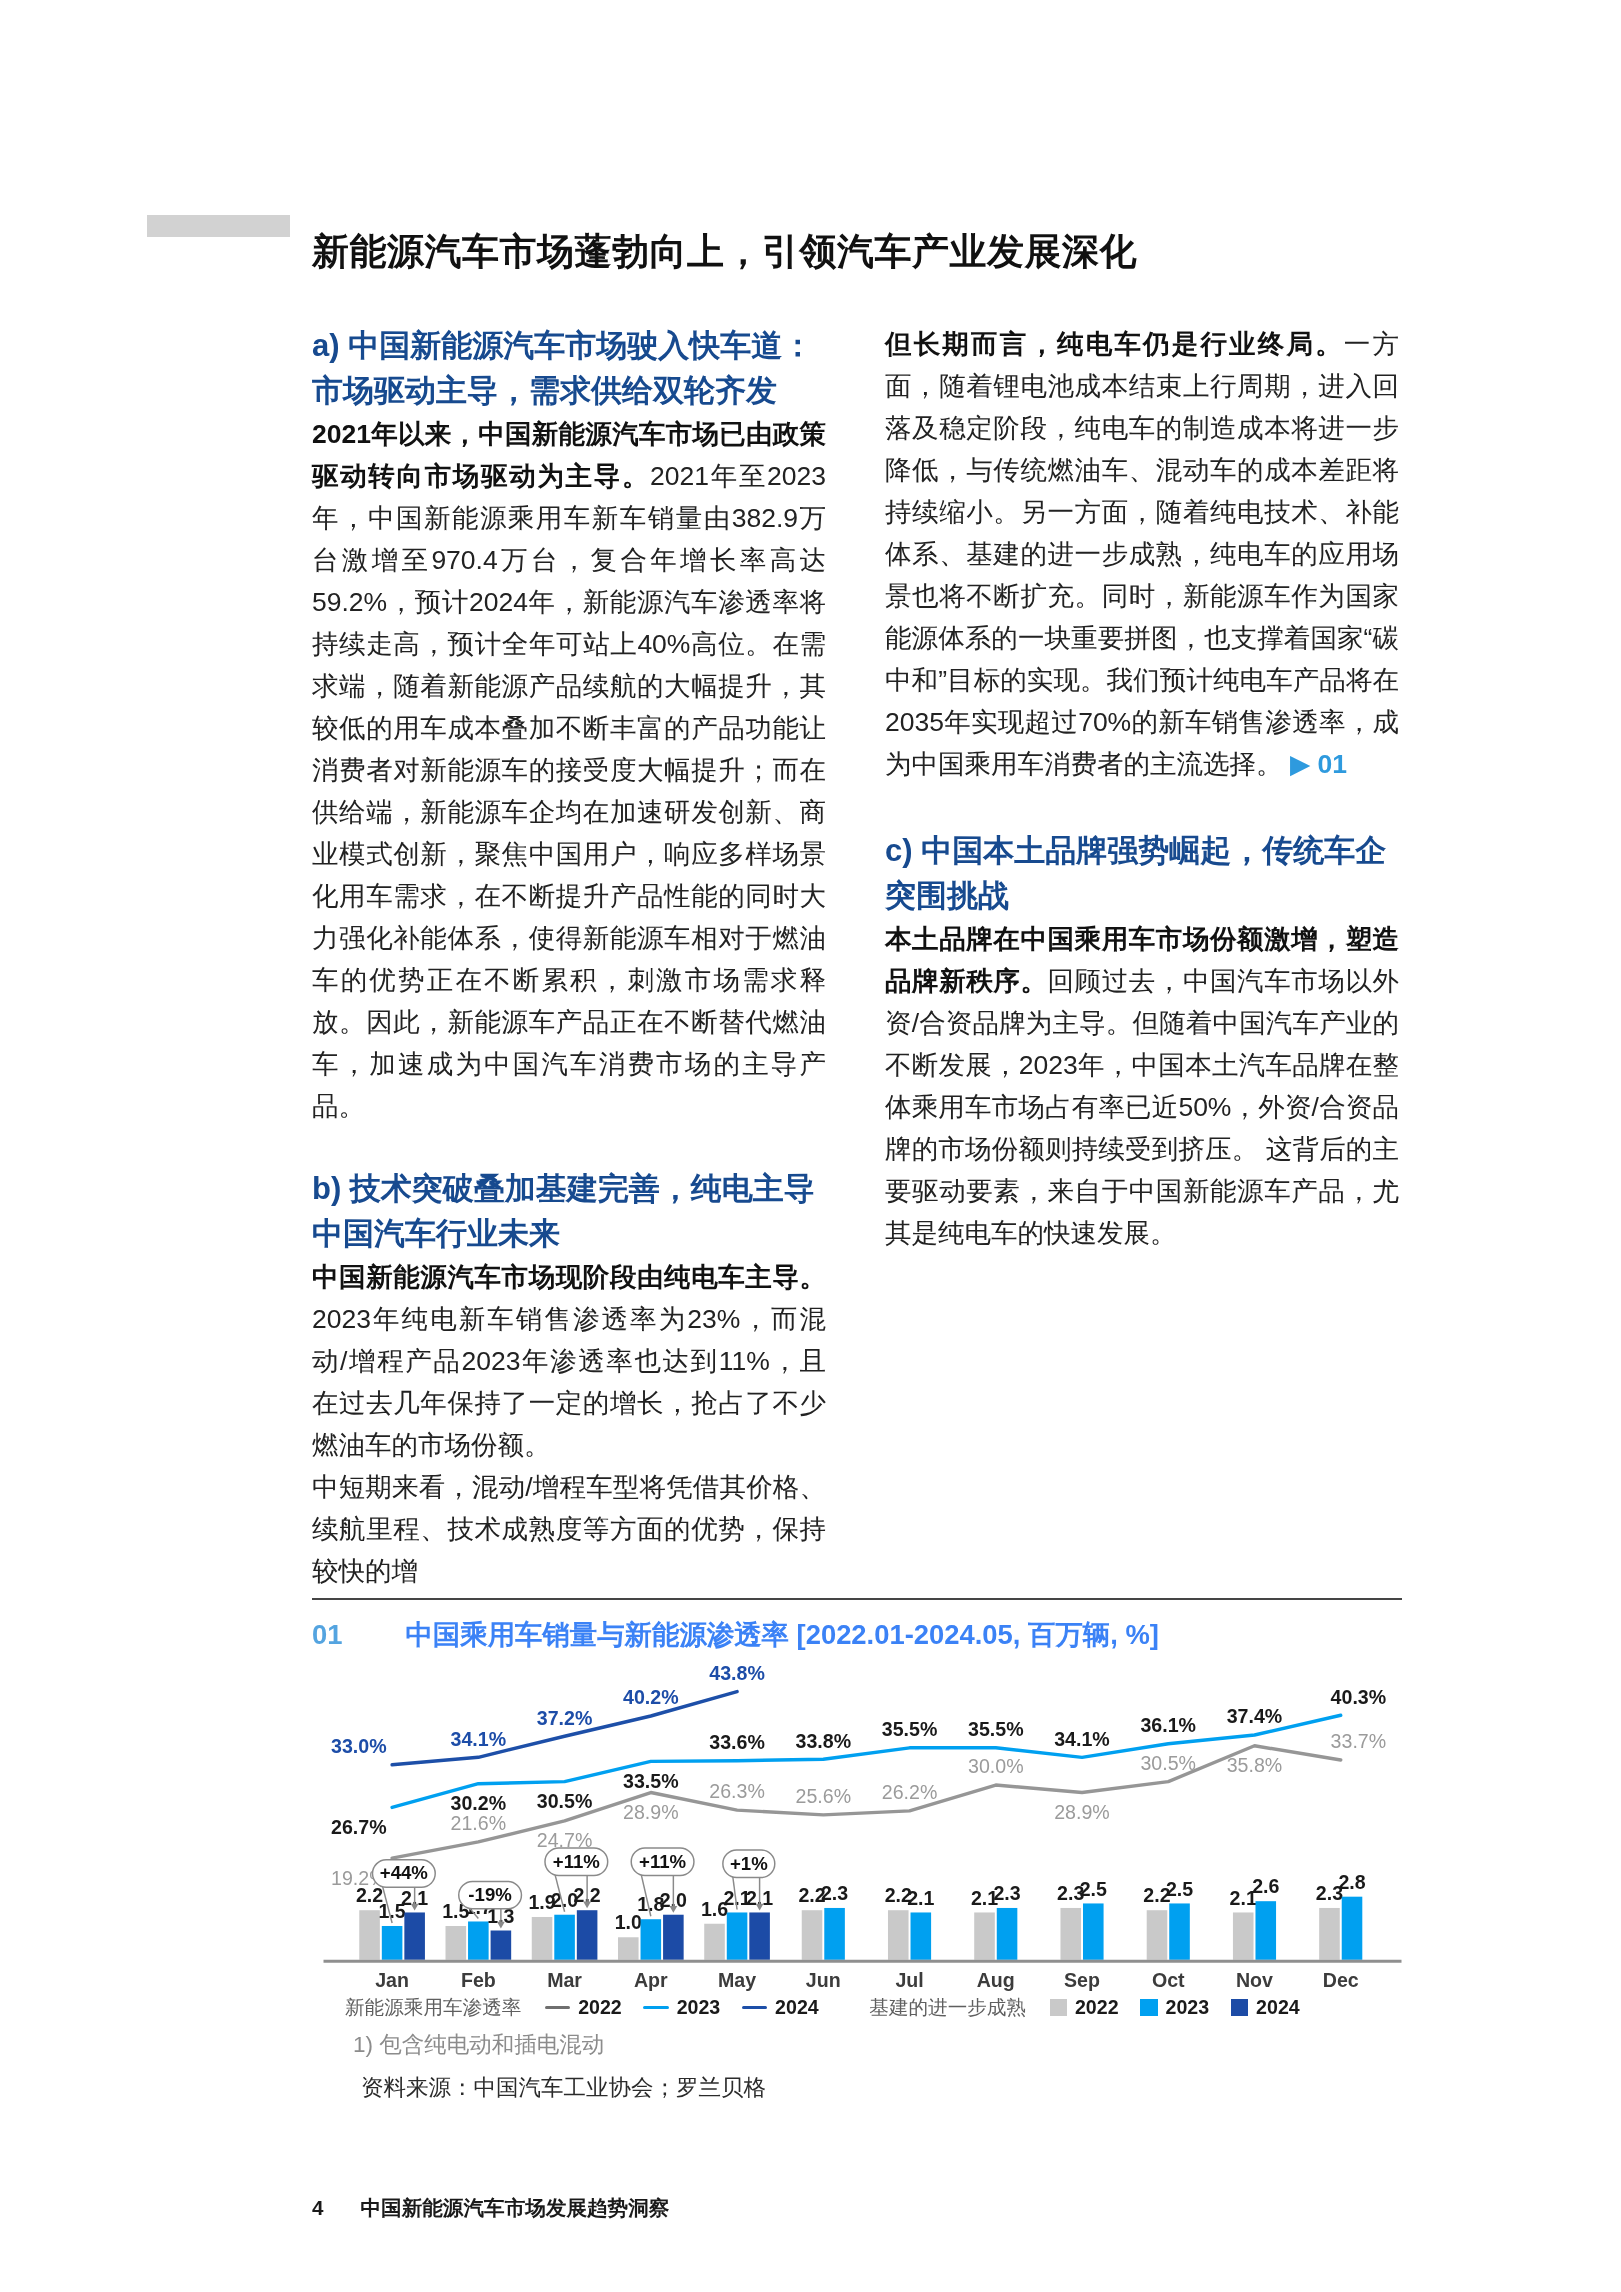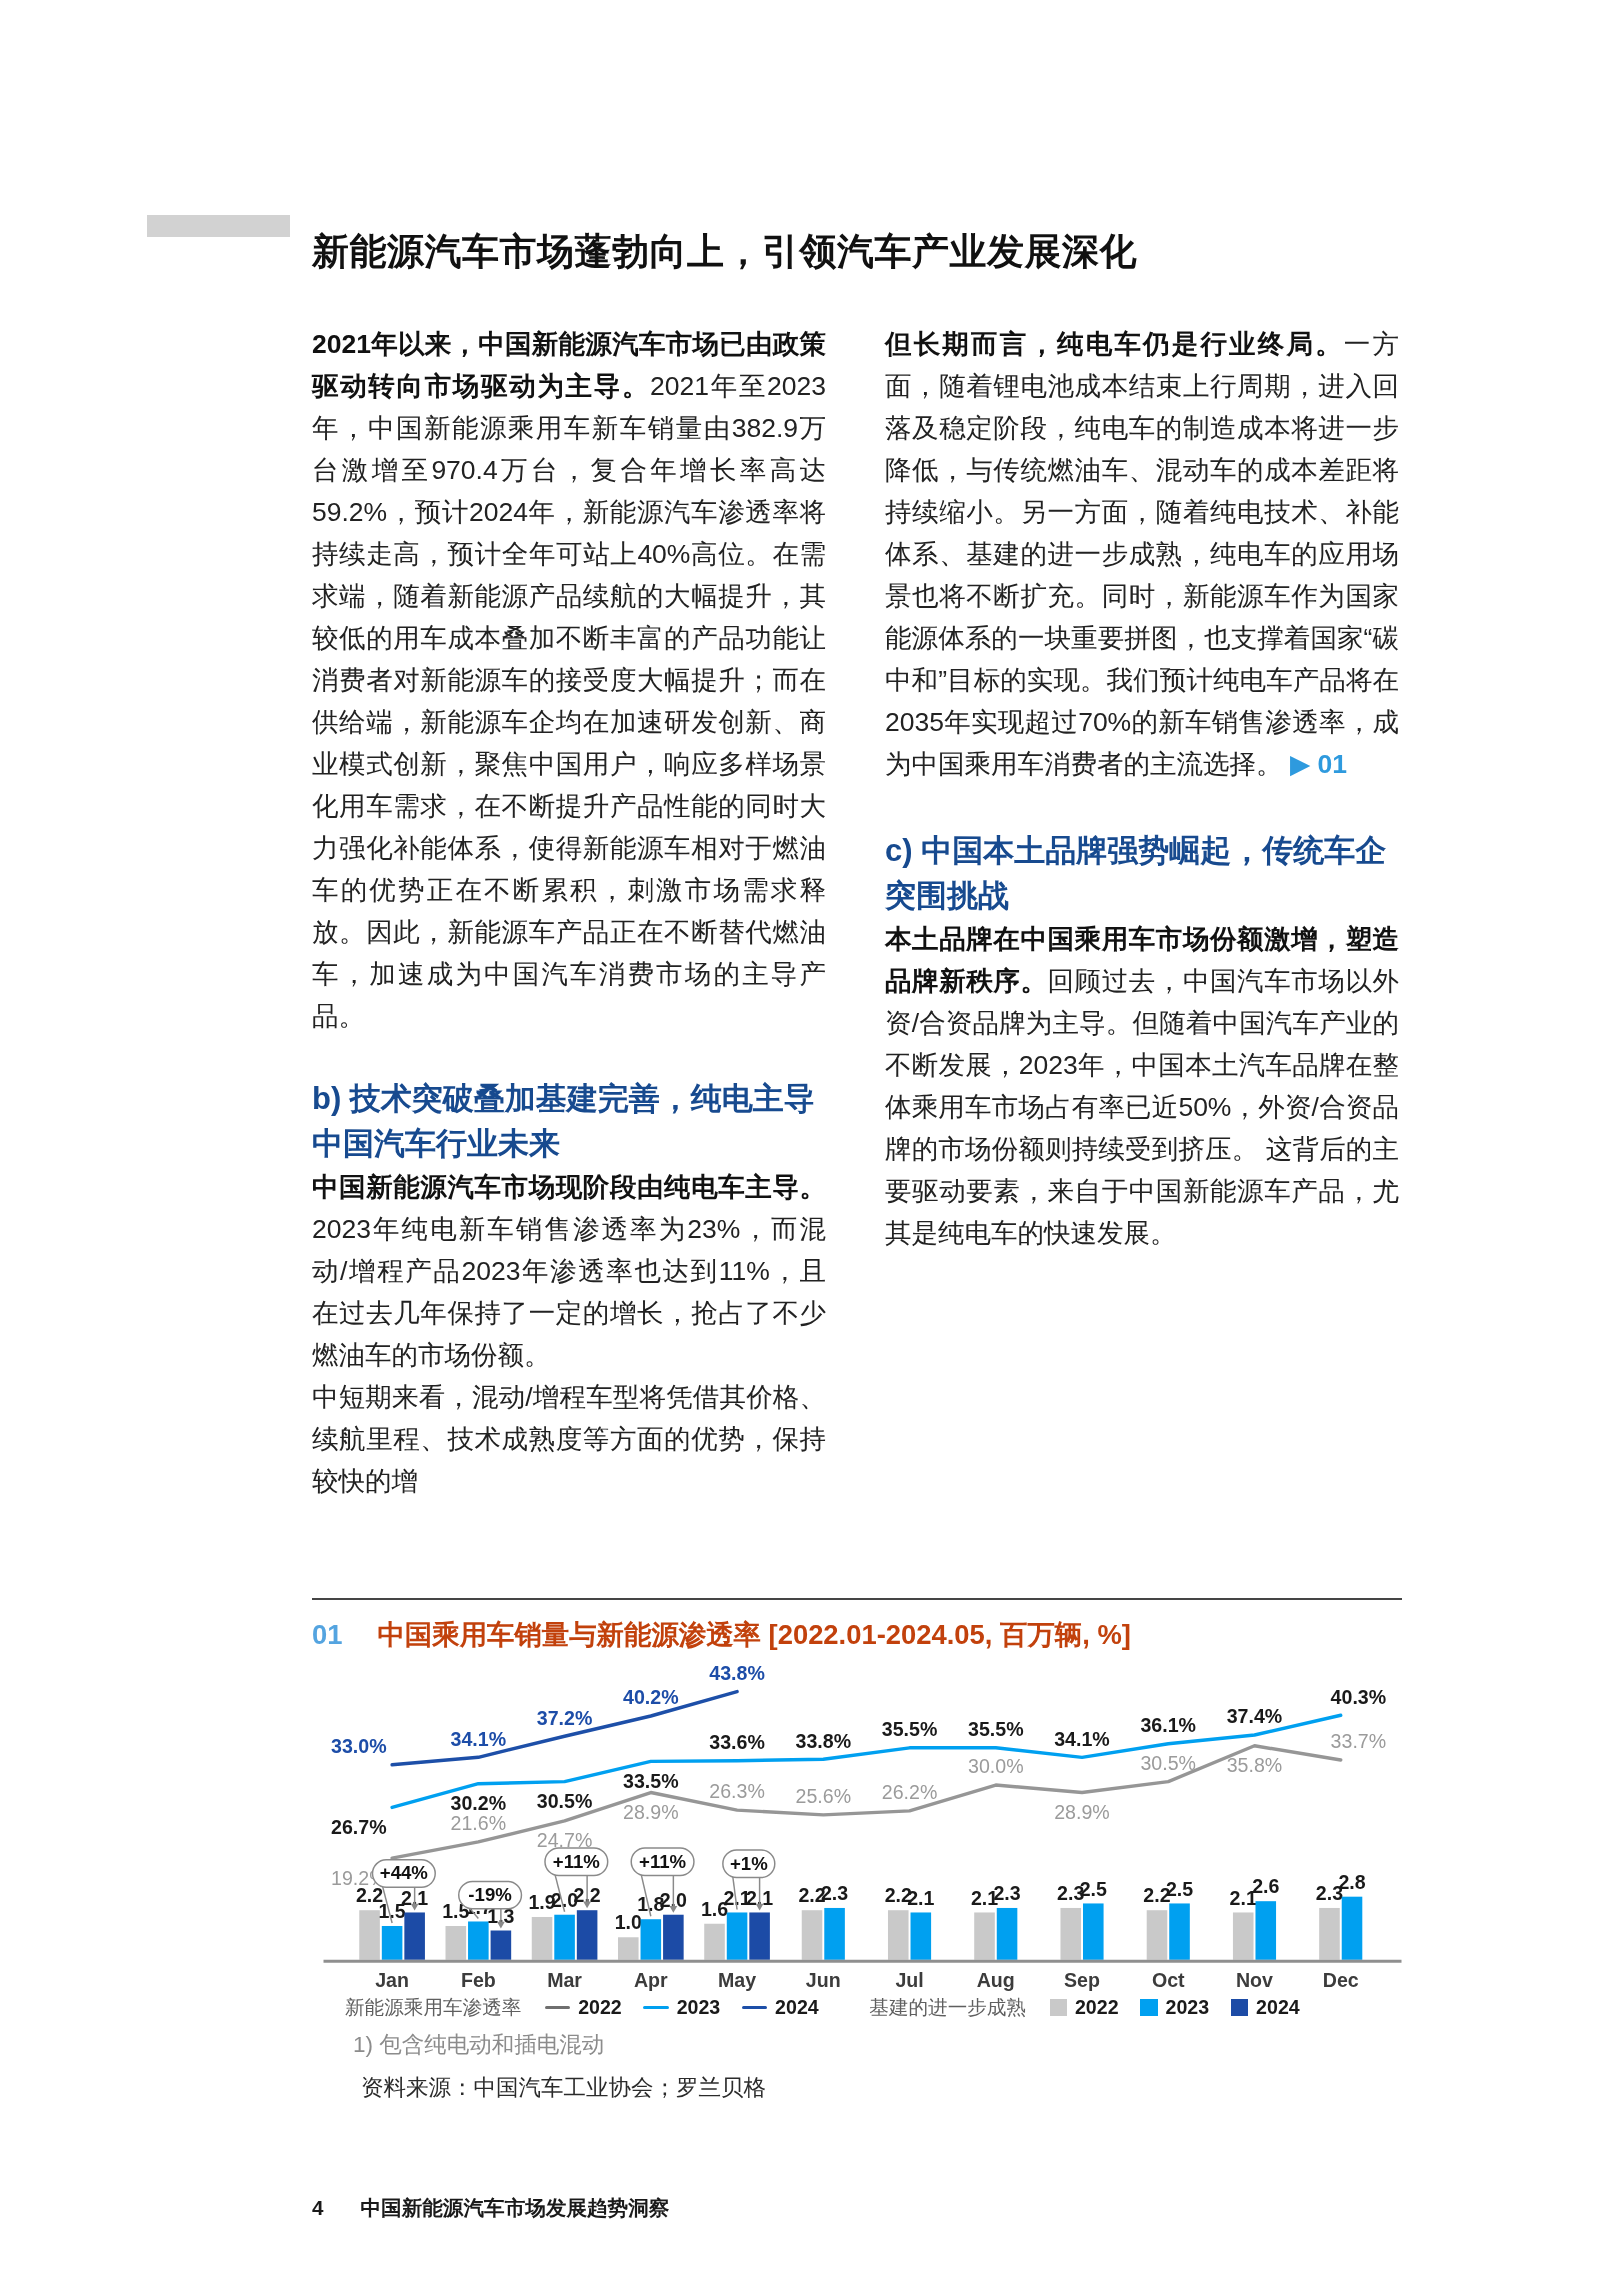--- a/index.html
+++ b/index.html
@@ -13,21 +13,21 @@
   .col-right{left:885px;top:323px;}
   .sec{font-size:31px;line-height:45px;font-weight:700;color:#174a8f;margin:0;text-align:left;}
   .col p{margin:0;}
   .lead{font-weight:700;color:#111;}
   .mt0{margin-top:0;} .mt22{margin-top:21.6px;} .mt24{margin-top:23.5px;}
   .mt26{margin-top:25.5px;} .mt40{margin-top:39px;} .mt44{margin-top:43px;}
   .link-ref{color:#2e9ade;font-weight:700;cursor:pointer;white-space:nowrap;}
   .chart-rule{position:absolute;left:312px;top:1598px;width:1090px;height:2px;background:#454545;}
   .chart-header{position:absolute;left:312px;top:1617px;display:flex;align-items:baseline;gap:35px;}
   .chart-index{color:#54a4e0;font-size:27.4px;font-weight:700;}
-  .chart-title{font-size:27.4px;font-weight:700;color:#c2410c;}
+  .chart-title{font-size:27.4px;font-weight:700;color:#3b82f6;margin-left:28px;}
   #chart-svg{position:absolute;left:294px;top:1656px;font-family:"Liberation Sans","DejaVu Sans",sans-serif;}
   .legend{position:absolute;left:345px;top:1994px;display:flex;align-items:center;font-size:19.6px;color:#1a1a1a;}
   .legend .grp-label{color:#5f5f5f;margin-right:23.5px;white-space:nowrap;text-align:right;}
   .legend-item{display:flex;align-items:center;margin-right:21.6px;font-weight:600;}
   .l-dash{width:25.5px;height:3.9px;border-radius:2px;display:inline-block;margin-right:7.8px;}
   .l-sq{width:17.6px;height:17.6px;display:inline-block;margin-right:7.8px;}
   .gap{width:29px;}
   .footnote{position:absolute;left:353px;top:2029px;font-size:22.5px;color:#8c8c8c;}
   .source{position:absolute;left:361px;top:2072px;font-size:22.5px;color:#2b2b2b;}
   .footer{position:absolute;left:312px;top:2194px;display:flex;gap:37px;font-size:20.6px;color:#1a1a1a;align-items:baseline;}
@@ -36,20 +36,21 @@
 </style>
 </head>
 <body>
 
 <div id="page">
 
   <div class="accent-bar"></div>
   <h1 class="page-title">新能源汽车市场蓬勃向上，引领汽车产业发展深化</h1>
 
   <div class="col col-left">
+    <h2 class="sec">a) 中国新能源汽车市场驶入快车道：市场驱动主导，需求供给双轮齐发</h2>
     <p class="mt26"><span class="lead">2021年以来，中国新能源汽车市场已由政策驱动转向市场驱动为主导。</span><span>2021年至2023年，中国新能源乘用车新车销量由382.9万台激增至970.4万台，复合年增长率高达59.2%，预计2024年，新能源汽车渗透率将持续走高，预计全年可站上40%高位。在需求端，随着新能源产品续航的大幅提升，其较低的用车成本叠加不断丰富的产品功能让消费者对新能源车的接受度大幅提升；而在供给端，新能源车企均在加速研发创新、商业模式创新，聚焦中国用户，响应多样场景化用车需求，在不断提升产品性能的同时大力强化补能体系，使得新能源车相对于燃油车的优势正在不断累积，刺激市场需求释放。因此，新能源车产品正在不断替代燃油车，加速成为中国汽车消费市场的主导产品。</span></p>
     <h2 class="sec mt40">b) 技术突破叠加基建完善，纯电主导中国汽车行业未来</h2>
     <p class="mt26"><span class="lead">中国新能源汽车市场现阶段由纯电车主导。</span><span>2023年纯电新车销售渗透率为23%，而混动/增程产品2023年渗透率也达到11%，且在过去几年保持了一定的增长，抢占了不少燃油车的市场份额。</span></p>
     <p class="mt0">中短期来看，混动/增程车型将凭借其价格、续航里程、技术成熟度等方面的优势，保持较快的增</p>
   </div>
 
   <div class="col col-right">
     <p class="mt24"><span class="lead">但长期而言，纯电车仍是行业终局。</span><span>一方面，随着锂电池成本结束上行周期，进入回落及稳定阶段，纯电车的制造成本将进一步降低，与传统燃油车、混动车的成本差距将持续缩小。另一方面，随着纯电技术、补能体系、基建的进一步成熟，纯电车的应用场景也将不断扩充。同时，新能源车作为国家能源体系的一块重要拼图，也支撑着国家“碳中和”目标的实现。我们预计纯电车产品将在2035年实现超过70%的新车销售渗透率，成为中国乘用车消费者的主流选择。</span> <span class="link-ref">▶ 01</span></p>
     <h2 class="sec mt44">c) 中国本土品牌强势崛起，传统车企突围挑战</h2>
     <p class="mt26"><span class="lead">本土品牌在中国乘用车市场份额激增，塑造品牌新秩序。</span><span>回顾过去，中国汽车市场以外资/合资品牌为主导。但随着中国汽车产业的不断发展，2023年，中国本土汽车品牌在整体乘用车市场占有率已近50%，外资/合资品牌的市场份额则持续受到挤压。 这背后的主要驱动要素，来自于中国新能源车产品，尤其是纯电车的快速发展。</span></p>

